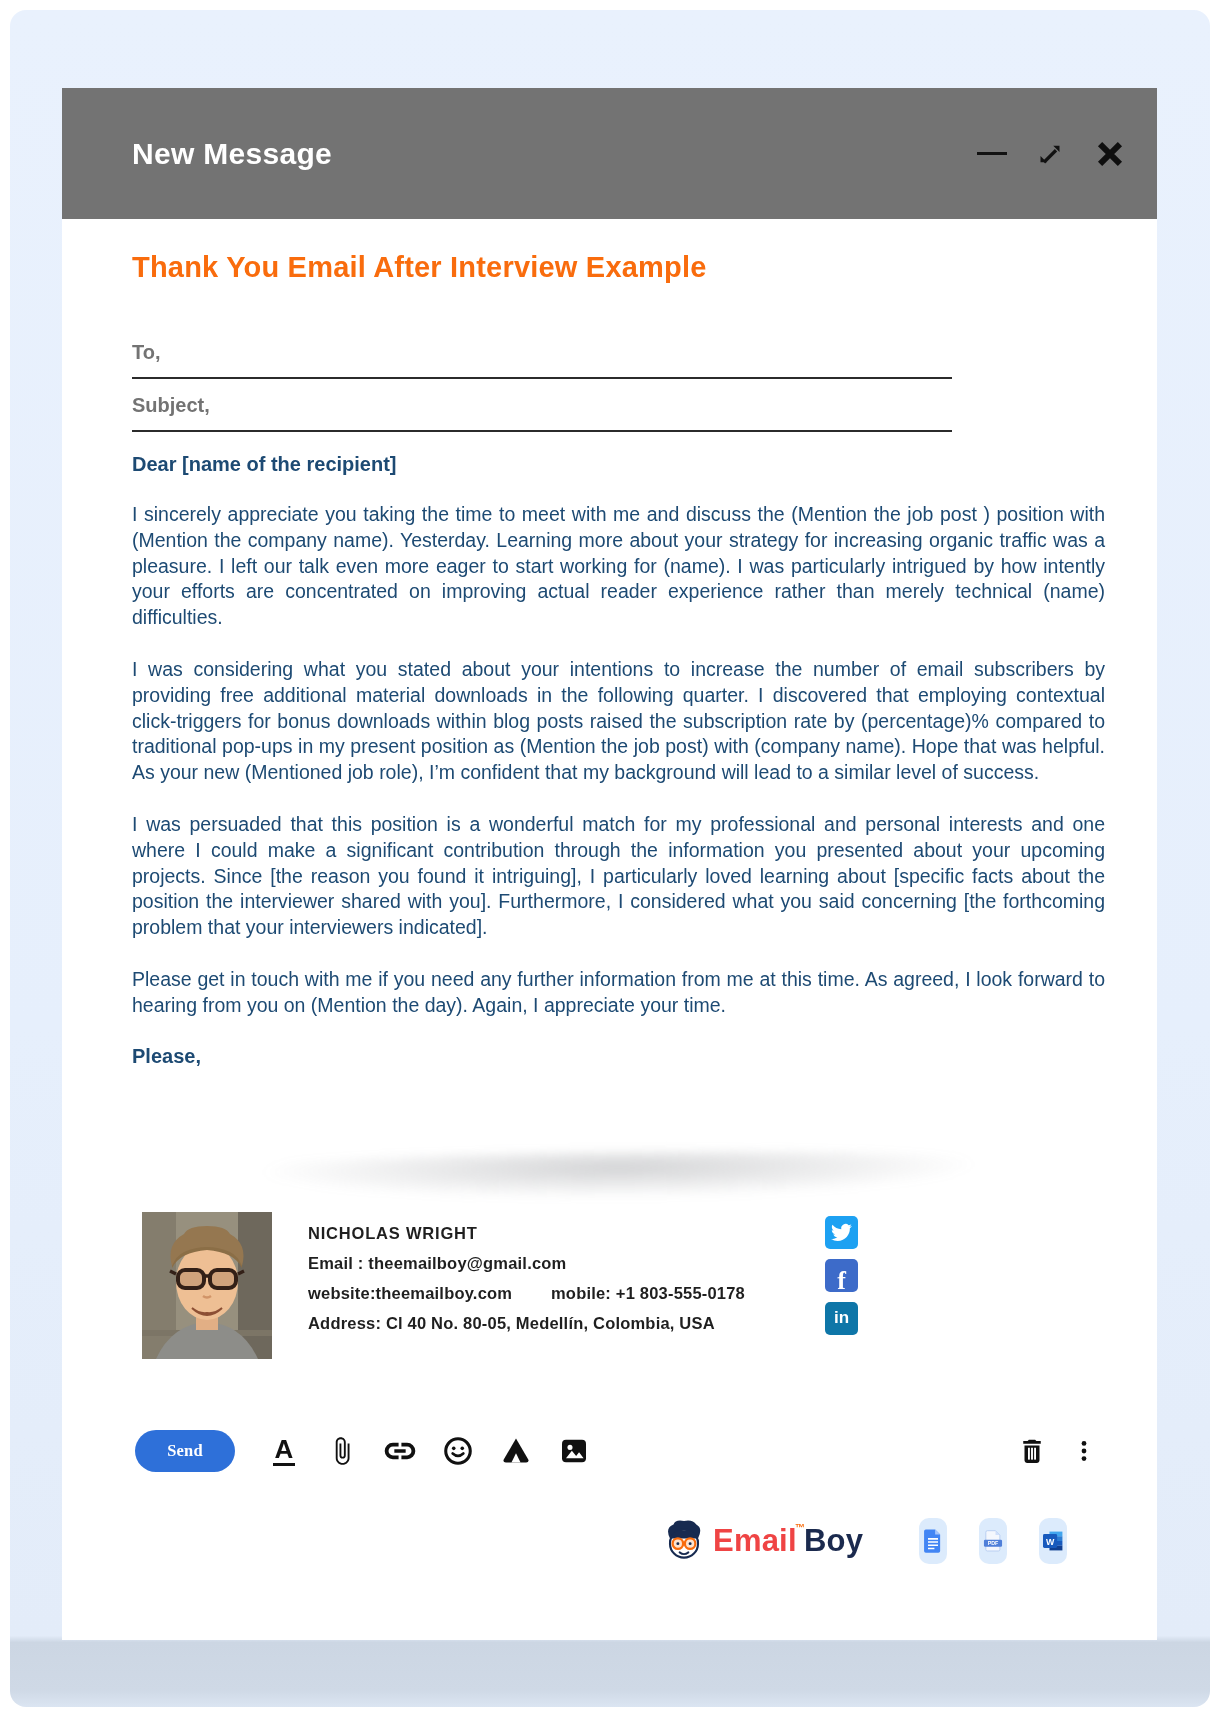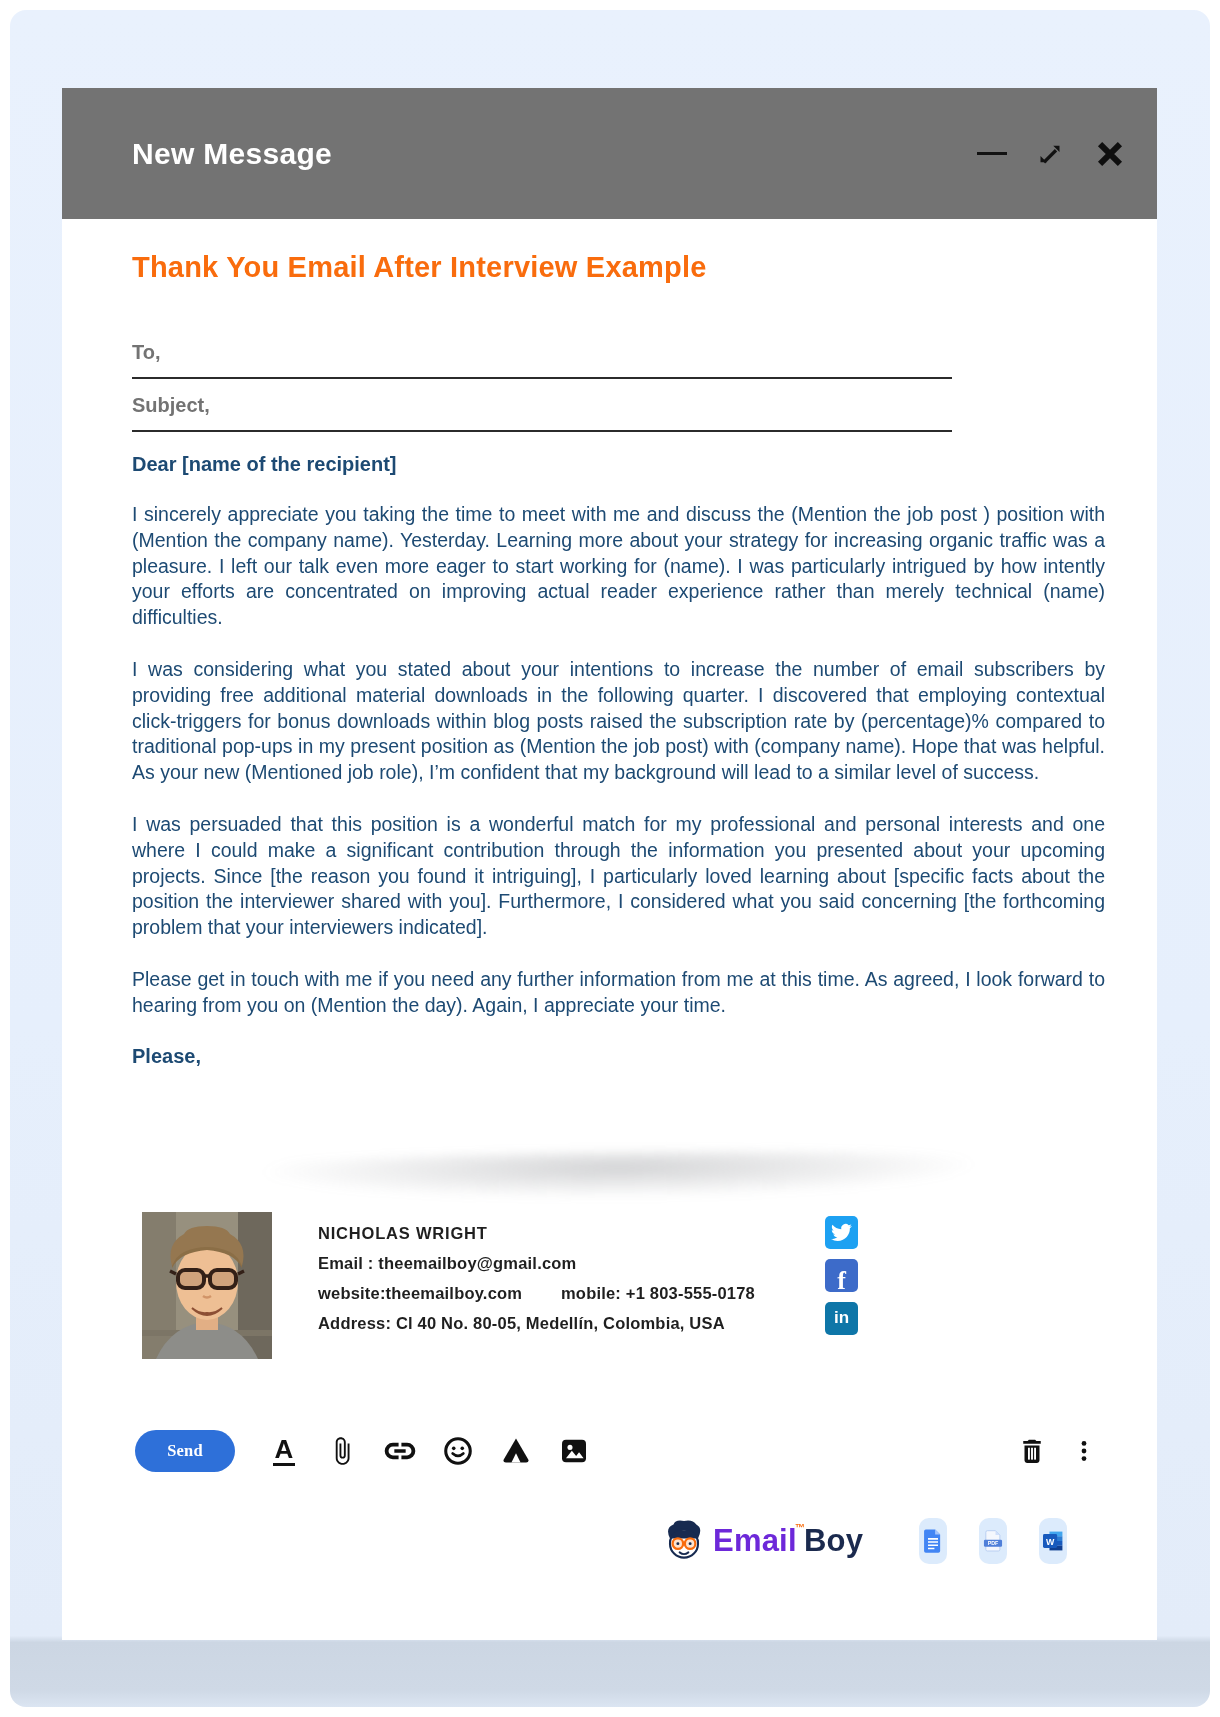--- a/index.html
+++ b/index.html
@@ -28,21 +28,21 @@
   .para{margin:26px 0 0;font-size:19.5px;line-height:25.8px;color:#1d4a73;text-align:justify;}
   .closing{margin-top:26px;font-size:20px;font-weight:600;color:#1d4a73;}
 
   .sig-shadow{margin:84px 6px 0;height:46px;border-radius:50%;
               background:radial-gradient(ellipse 52% 90% at 50% 35%,rgba(110,112,118,.30),rgba(255,255,255,0) 72%);
               filter:blur(5px);transform:rotate(-.6deg);}
 
   
   .sig-row{display:flex;margin-top:14px;}
   .sig-photo{width:130px;height:147px;margin-left:10px;flex:0 0 auto;overflow:hidden;}
-  .sig-details{margin-left:46px;padding-top:6px;}
+  .sig-details{margin-left:36px;padding-top:6px;}
   .sig-details .line{font-size:16.5px;line-height:30px;font-weight:700;color:#1f1f1f;letter-spacing:.2px;}
   .sig-name{letter-spacing:.8px !important;}
   .mobile{margin-left:34px;}
   .sig-social{margin-left:auto;margin-right:247px;display:flex;flex-direction:column;gap:10px;padding-top:4px;}
   .soc{width:33px;height:33px;border-radius:5px;border:none;padding:0;cursor:pointer;display:flex;
        align-items:center;justify-content:center;color:#fff;}
   .soc.tw{background:#1da1f2;}
   .soc.fb{background:#3d6bc9;font-family:"Liberation Serif",serif;font-size:26px;font-weight:700;
           align-items:flex-end;overflow:hidden;}
   .soc.fb i{font-style:normal;line-height:22px;}
@@ -55,21 +55,21 @@
   .tools{display:flex;align-items:center;gap:24px;margin-left:32px;}
   .tool{background:none;border:none;padding:0;cursor:pointer;display:flex;align-items:center;justify-content:center;
         width:34px;height:38px;color:#111;}
   .fmt-a{font-size:26px;font-weight:700;color:#111;border-bottom:3.4px solid #111;line-height:27px;padding:0 2px;}
   .tb-right{margin-left:auto;display:flex;align-items:center;gap:18px;margin-right:4px;}
 
   
   .footer{display:flex;align-items:center;margin-top:46px;}
   .brand{display:flex;align-items:center;margin-left:531px;}
   .brand .word{font-size:31px;font-weight:800;margin-left:8px;letter-spacing:.2px;}
-  .brand .p1{color:#6d28d9;}
+  .brand .p1{color:#ef4444;}
   .brand .tm{color:#f96c0d;font-size:10px;font-weight:700;vertical-align:20px;margin:0 -1px 0 -2px;}
   .brand .p2{color:#1b2a4e;}
   .filebtn{width:28px;height:46px;border:none;border-radius:10px;background:#dcebfc;cursor:pointer;
            display:flex;align-items:center;justify-content:center;padding:4px;}
   .filebtn + .filebtn{margin-left:32px;}
   .files{display:flex;margin-left:56px;align-items:center;}
 </style>
 </head>
 <body>
 

